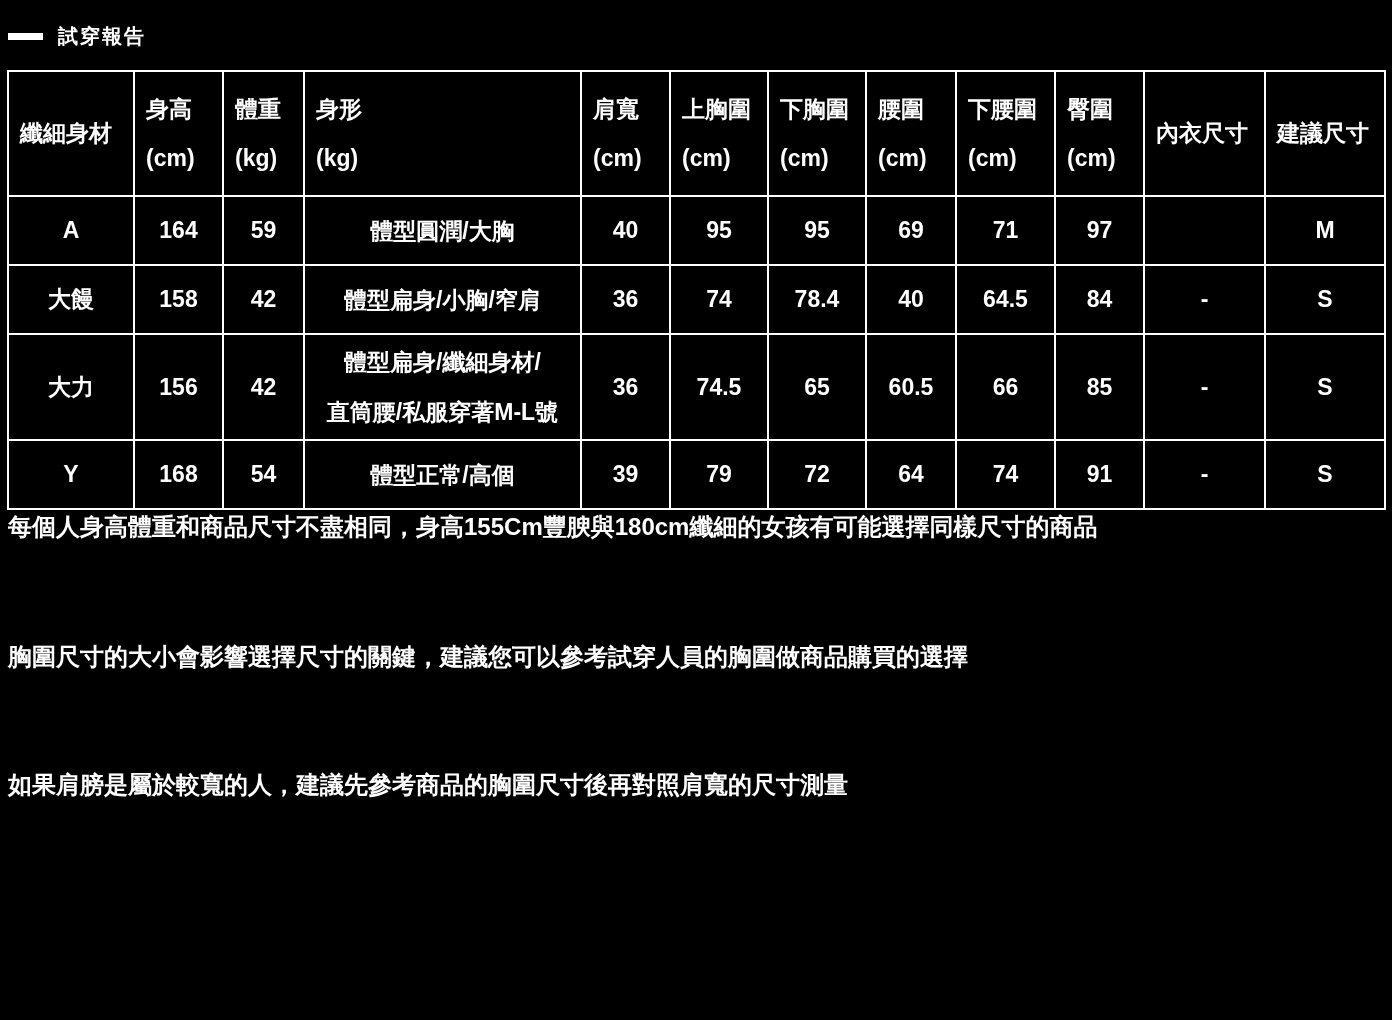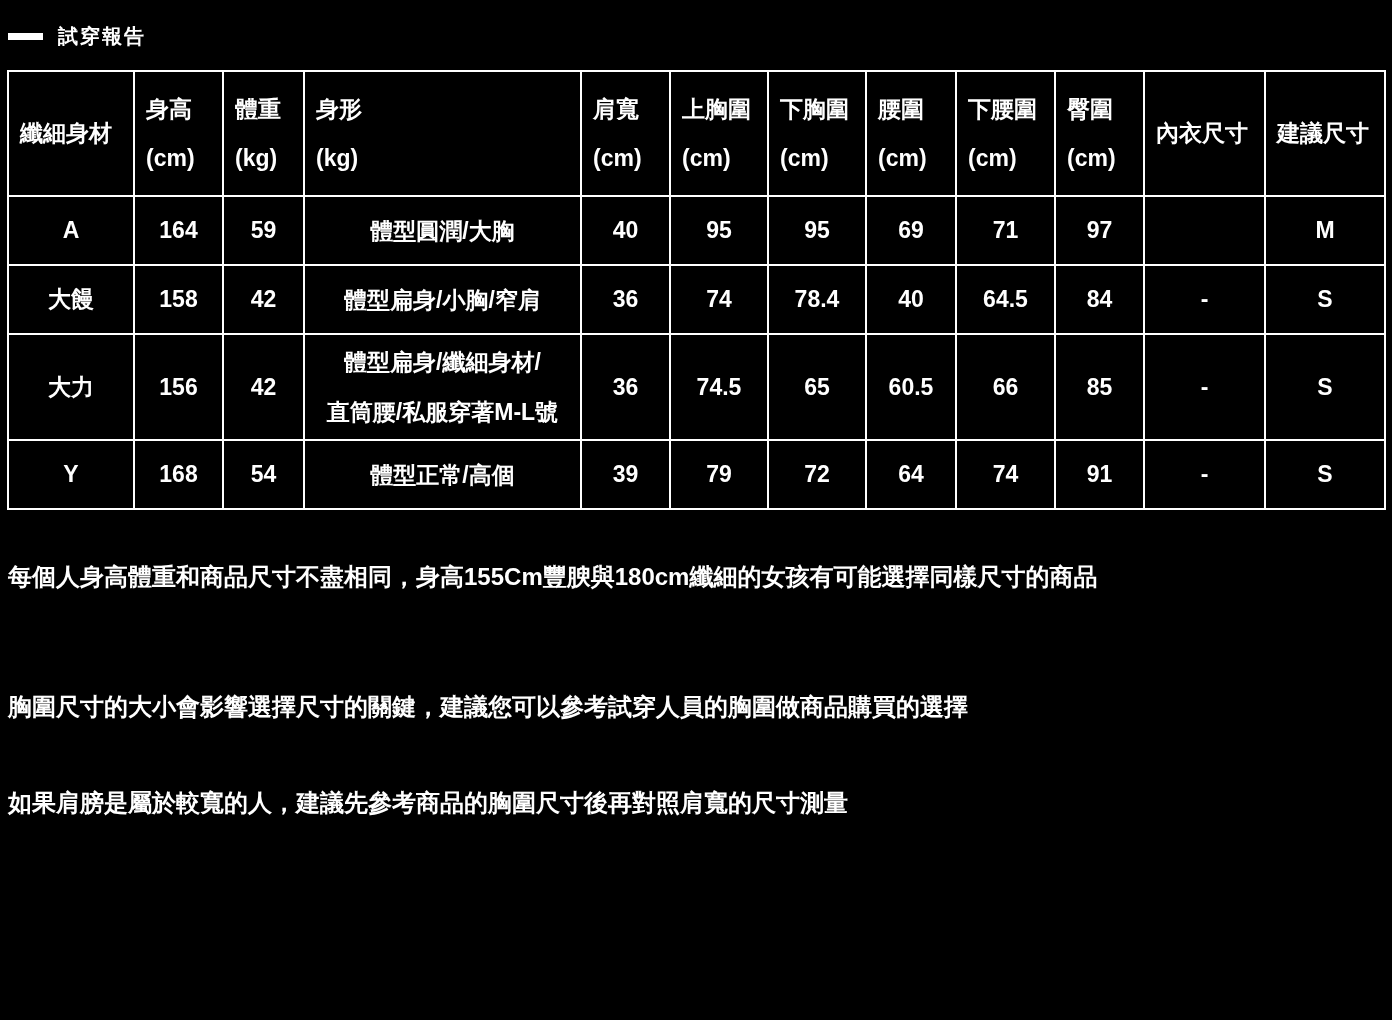--- a/index.html
+++ b/index.html
@@ -67,23 +67,23 @@
   tr.tall td { height: 90px; }
   td .line { line-height: 50px; }
   td .line:empty { display: none; }
   
   .notes { padding-left: 8px; }
   .note {
     font-size: 24px;
     line-height: 34px;
     margin: 0;
   }
-  .note-1 { margin-top: 50px; }
+  .note-1 { }
   .note-2 { margin-top: 96px; }
-  .note-3 { margin-top: 62px; }
+  .note-3 { margin-top: 94px; }
 </style>
 </head>
 <body>
 
 <div class="title-row">
   <span class="title-bar"></span>
   <span class="title-text">試穿報告</span>
 </div>
 
 <table>

